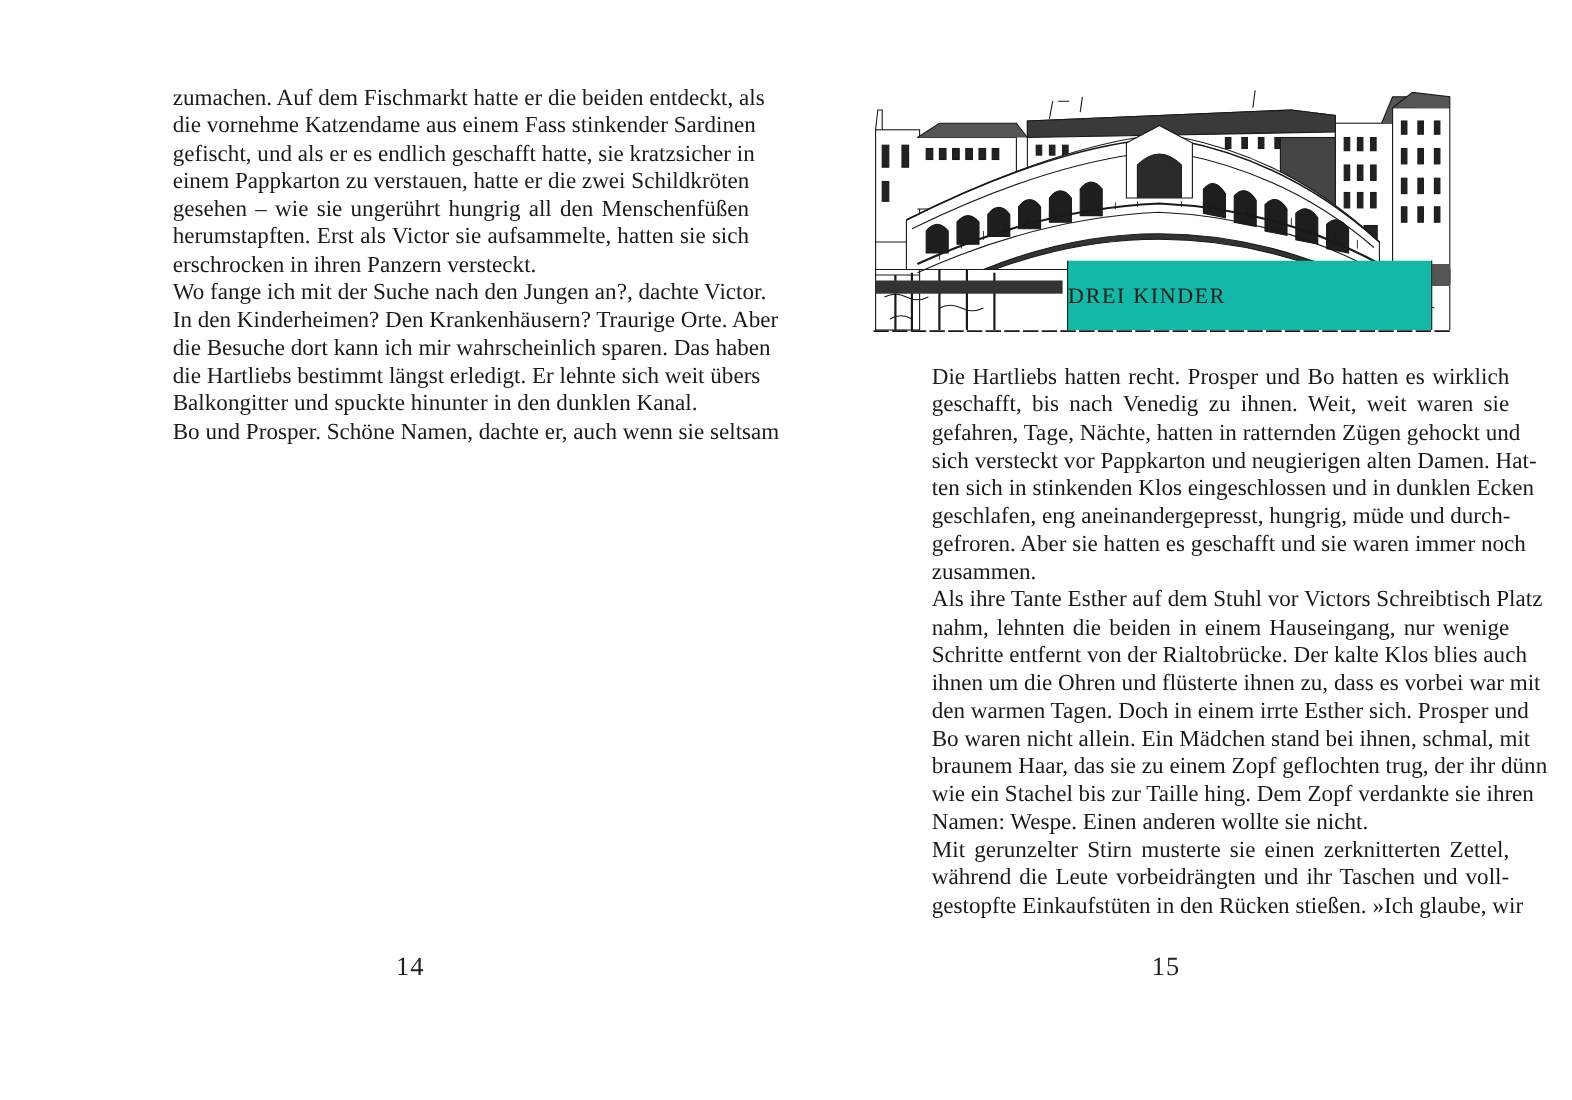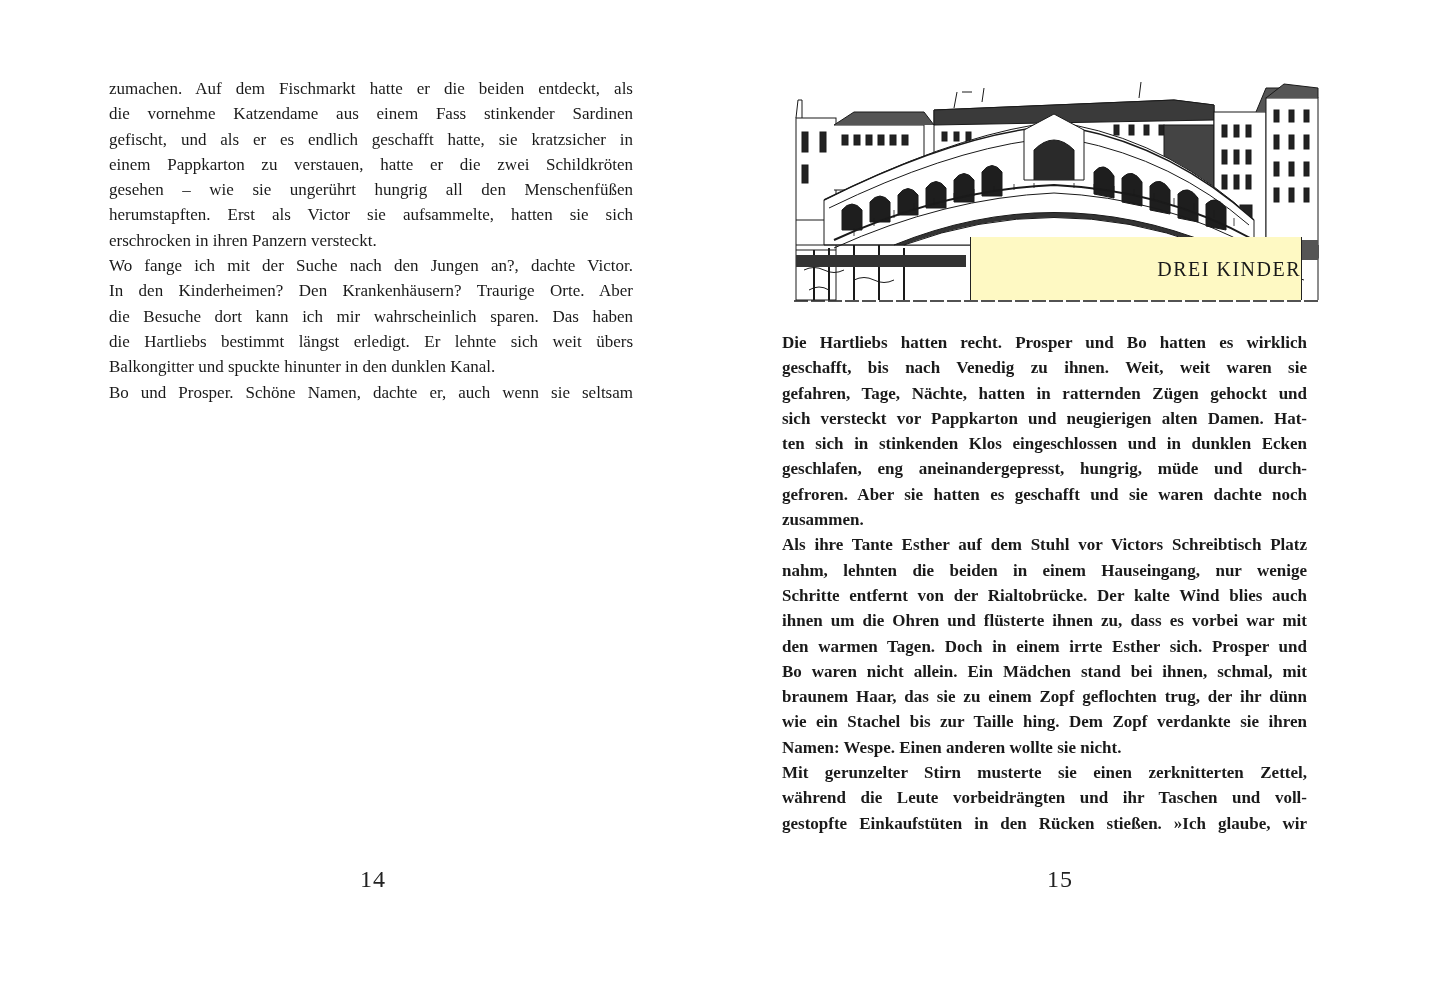--- a/index.html
+++ b/index.html
@@ -1,29 +1,29 @@
 <!DOCTYPE html>
 <html><head>
 <meta charset="utf-8">
 <style>
   html, body { margin: 0; padding: 0; background: #ffffff; }
   body { width: 1429px; height: 1000px; position: relative; overflow: hidden; font-family: "Liberation Serif", "DejaVu Serif", serif; color: #1a1a1a; }
   .page { position: absolute; top: 0; height: 1000px; }
   .page-left { left: 0; width: 714px; }
   .page-right { left: 714px; width: 715px; }
-  .text-block { position: absolute; font-size: 17px; line-height: 25.3px; text-align: justify; }
+  .text-block { position: absolute; font-size: 21px; line-height: 25.3px; text-align: justify; margin-left: 48px; }
   .text-block .line { display: block; height: 25.3px; white-space: nowrap; text-align: justify; text-align-last: justify; }
   .text-block .line.last { text-align-last: left; }
   .left-text { left: 109px; top: 76px; width: 524px; }
-  .right-text { left: 68px; top: 330px; width: 525px; font-weight: bold; }
+  .right-text { left: 85px; top: 330px; width: 525px; }
   .page-number { position: absolute; top: 866px; font-size: 24px; letter-spacing: 1px; color: #222; }
   .pn-left { left: 360px; }
   .pn-right { left: 333px; }
   .illustration { position: absolute; left: 80px; top: 70px; width: 526px; height: 232px; }
-  .chapter-box { position: absolute; left: 176px; top: 167px; width: 330px; height: 63px; background: #fef9c3; border-left: 1.5px solid #222; border-right: 1.5px solid #222; display: flex; align-items: center; justify-content: flex-end; }
+  .chapter-box { position: absolute; left: 176px; top: 167px; width: 330px; height: 63px; background: #14b8a6; border-left: 1.5px solid #222; border-right: 1.5px solid #222; display: flex; align-items: center; justify-content: flex-start; }
   .chapter-title { font-size: 20px; letter-spacing: 1.5px; color: #1a1a1a; padding-top: 2px; }
 </style>
 </head>
 <body>
 
 <div class="page page-left">
   <div class="text-block left-text" id="left-text">
       <span class="line">zumachen. Auf dem Fischmarkt hatte er die beiden entdeckt, als</span>
       <span class="line">die vornehme Katzendame aus einem Fass stinkender Sardinen</span>
       <span class="line">gefischt, und als er es endlich geschafft hatte, sie kratzsicher in</span>
@@ -150,25 +150,25 @@
       <span class="chapter-title">DREI KINDER</span>
     </div>
   </div>
   <div class="text-block right-text" id="right-text">
       <span class="line">Die Hartliebs hatten recht. Prosper und Bo hatten es wirklich</span>
       <span class="line">geschafft, bis nach Venedig zu ihnen. Weit, weit waren sie</span>
       <span class="line">gefahren, Tage, Nächte, hatten in ratternden Zügen gehockt und</span>
       <span class="line">sich versteckt vor Pappkarton und neugierigen alten Damen. Hat-</span>
       <span class="line">ten sich in stinkenden Klos eingeschlossen und in dunklen Ecken</span>
       <span class="line">geschlafen, eng aneinandergepresst, hungrig, müde und durch-</span>
-      <span class="line">gefroren. Aber sie hatten es geschafft und sie waren dachte noch</span>
+      <span class="line">gefroren. Aber sie hatten es geschafft und sie waren immer noch</span>
       <span class="line last">zusammen.</span>
       <span class="line">Als ihre Tante Esther auf dem Stuhl vor Victors Schreibtisch Platz</span>
       <span class="line">nahm, lehnten die beiden in einem Hauseingang, nur wenige</span>
-      <span class="line">Schritte entfernt von der Rialtobrücke. Der kalte Wind blies auch</span>
+      <span class="line">Schritte entfernt von der Rialtobrücke. Der kalte Klos blies auch</span>
       <span class="line">ihnen um die Ohren und flüsterte ihnen zu, dass es vorbei war mit</span>
       <span class="line">den warmen Tagen. Doch in einem irrte Esther sich. Prosper und</span>
       <span class="line">Bo waren nicht allein. Ein Mädchen stand bei ihnen, schmal, mit</span>
       <span class="line">braunem Haar, das sie zu einem Zopf geflochten trug, der ihr dünn</span>
       <span class="line">wie ein Stachel bis zur Taille hing. Dem Zopf verdankte sie ihren</span>
       <span class="line last">Namen: Wespe. Einen anderen wollte sie nicht.</span>
       <span class="line">Mit gerunzelter Stirn musterte sie einen zerknitterten Zettel,</span>
       <span class="line">während die Leute vorbeidrängten und ihr Taschen und voll-</span>
       <span class="line">gestopfte Einkaufstüten in den Rücken stießen. »Ich glaube, wir</span>
     </div>

